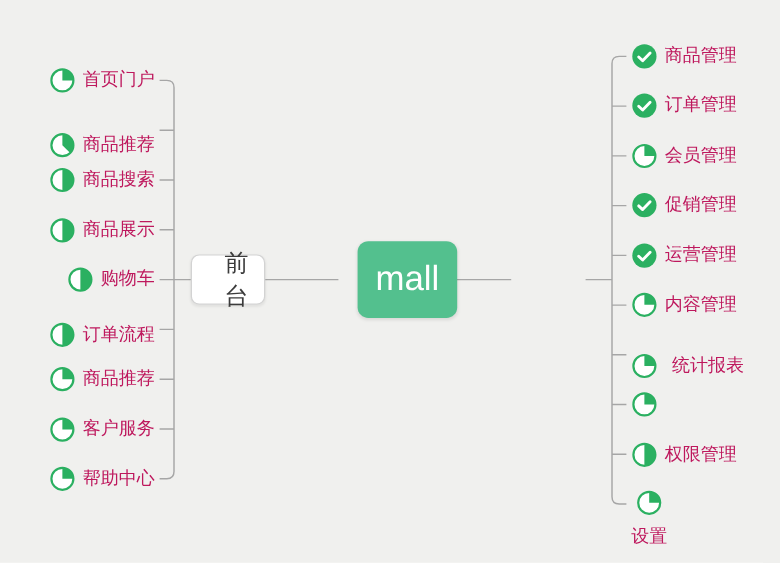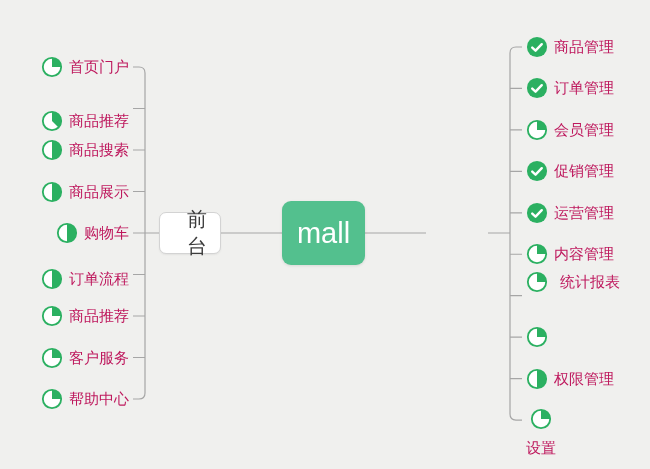--- a/index.html
+++ b/index.html
@@ -80,21 +80,21 @@
 </head>
 <body>
 
 <div class="canvas" style="background: rgb(240, 240, 238);">
   <svg id="connectors" viewBox="0 0 650 469" xmlns="http://www.w3.org/2000/svg">
       <path d="M139 67 Q145 67 145 73 L145 393 Q145 399 139 399 M133 67 L139 67 M133 108.5 L145 108.5 M133 150 L145 150 M133 191.5 L145 191.5 M133 233 L145 233 M133 274.5 L145 274.5 M133 316 L145 316 M133 357.5 L145 357.5 M133 399 L139 399 M516 47 Q510 47 510 53 L510 414.05 Q510 420.05 516 420.05 M516 47 L522 47 M510 88.45 L522 88.45 M510 129.9 L522 129.9 M510 171.35000000000002 L522 171.35000000000002 M510 212.8 L522 212.8 M510 254.25 L522 254.25 M510 295.70000000000005 L522 295.70000000000005 M510 337.15000000000003 L522 337.15000000000003 M510 378.6 L522 378.6 M516 420.05 L522 420.05 M145 233 L159 233 M221 233 L282 233 M365 233 L426 233 M488 233 L510 233" fill="none" stroke="#a6a6a6" stroke-width="1.2"></path>
     </svg>
 
   <div class="node branch" id="front-node" style="border-color: rgb(211, 211, 211);">前台</div>
 
-  <div class="node root" id="root-node" style="background: rgb(83, 192, 142);">mall</div>
+  <div class="node root" id="root-node" style="background: rgb(83, 192, 142); margin-left: 16px;">mall</div>
 
 
   <div id="left-items">
       <div class="leaf left-leaf" style="top: 55px;">
         <span class="icon">
           <svg viewBox="0 0 24 24">
             <circle cx="12" cy="12" r="10" fill="#ffffff" stroke="#2bb061" stroke-width="2"></circle>
             <path d="M12 12 L12 2 A10 10 0 0 1 22.00 12.00 Z" fill="#2bb061"></path>
           </svg>
         </span>
@@ -221,21 +221,21 @@
       </div>
       <div class="leaf right-leaf" style="top: 242.25px;">
         <span class="icon">
           <svg viewBox="0 0 24 24">
             <circle cx="12" cy="12" r="10" fill="#ffffff" stroke="#2bb061" stroke-width="2"></circle>
             <path d="M12 12 L12 2 A10 10 0 0 1 22.00 12.00 Z" fill="#2bb061"></path>
           </svg>
         </span>
         <span class="leaf-label">内容管理</span>
       </div>
-      <div class="leaf right-leaf" style="top: 270px; gap: 12px;">
+      <div class="leaf right-leaf" style="top: 293px; gap: 12px;">
         <span class="icon">
           <svg viewBox="0 0 24 24">
             <circle cx="12" cy="12" r="10" fill="#ffffff" stroke="#2bb061" stroke-width="2"></circle>
             <path d="M12 12 L12 2 A10 10 0 0 1 22.00 12.00 Z" fill="#2bb061"></path>
           </svg>
         </span>
         <span class="leaf-label">统计报表</span>
       </div>
       <div class="leaf right-leaf" style="top: 325.15px;">
         <span class="icon">

